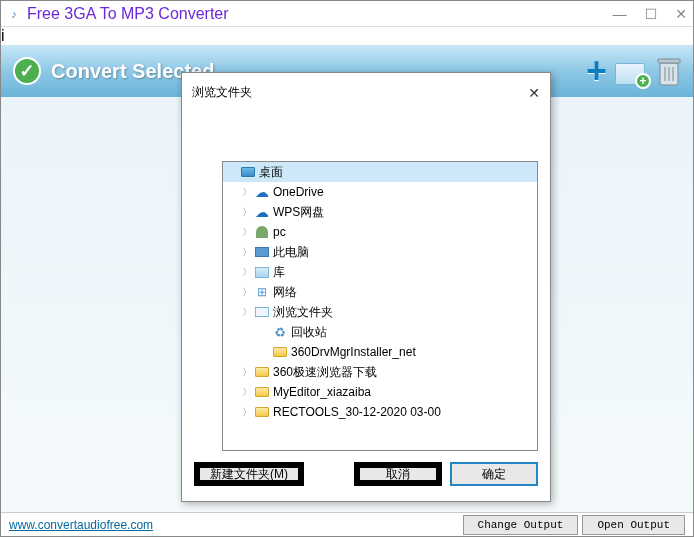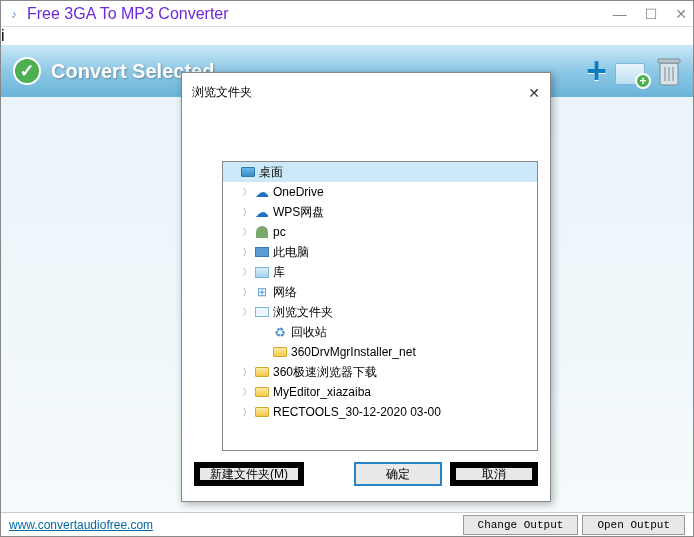--- a/index.html
+++ b/index.html
@@ -217,17 +217,17 @@
             <span class="icon">
               <span class="ico-folder"></span>
             </span>
             <span class="label">RECTOOLS_30-12-2020 03-00</span>
           </div>
         </div>
     </div>
     <div class="dialog-buttons">
       <span class="dlg-btn new">新建文件夹(M)</span>
       <span class="spacer"></span>
+      <span class="dlg-btn">取消</span>
       <span class="dlg-btn primary">确定</span>
-      <span class="dlg-btn">取消</span>
     </div>
   </div>
 </div>
 
 </body></html>

